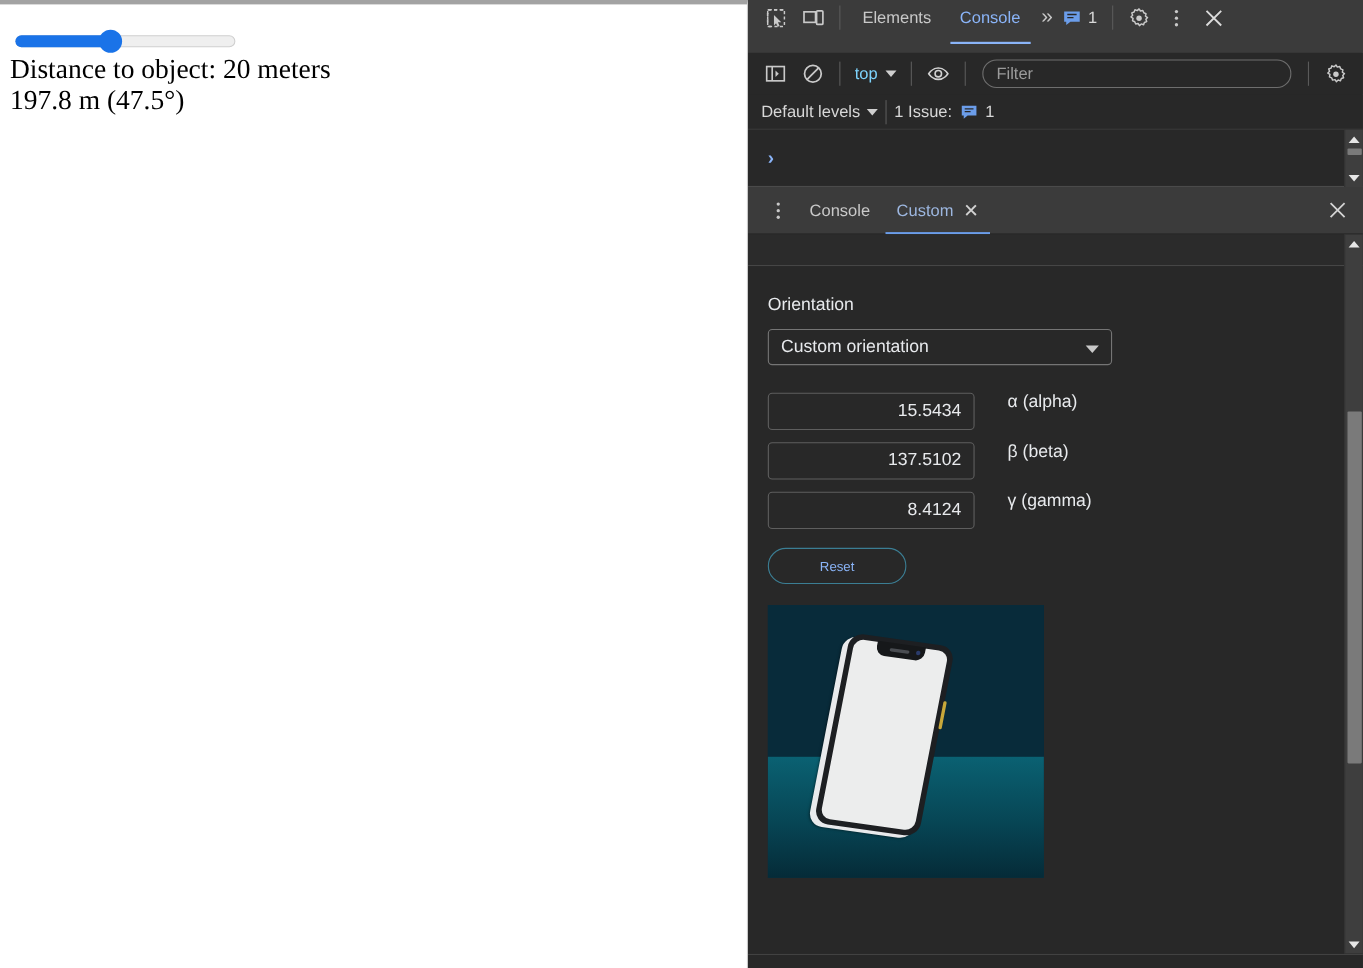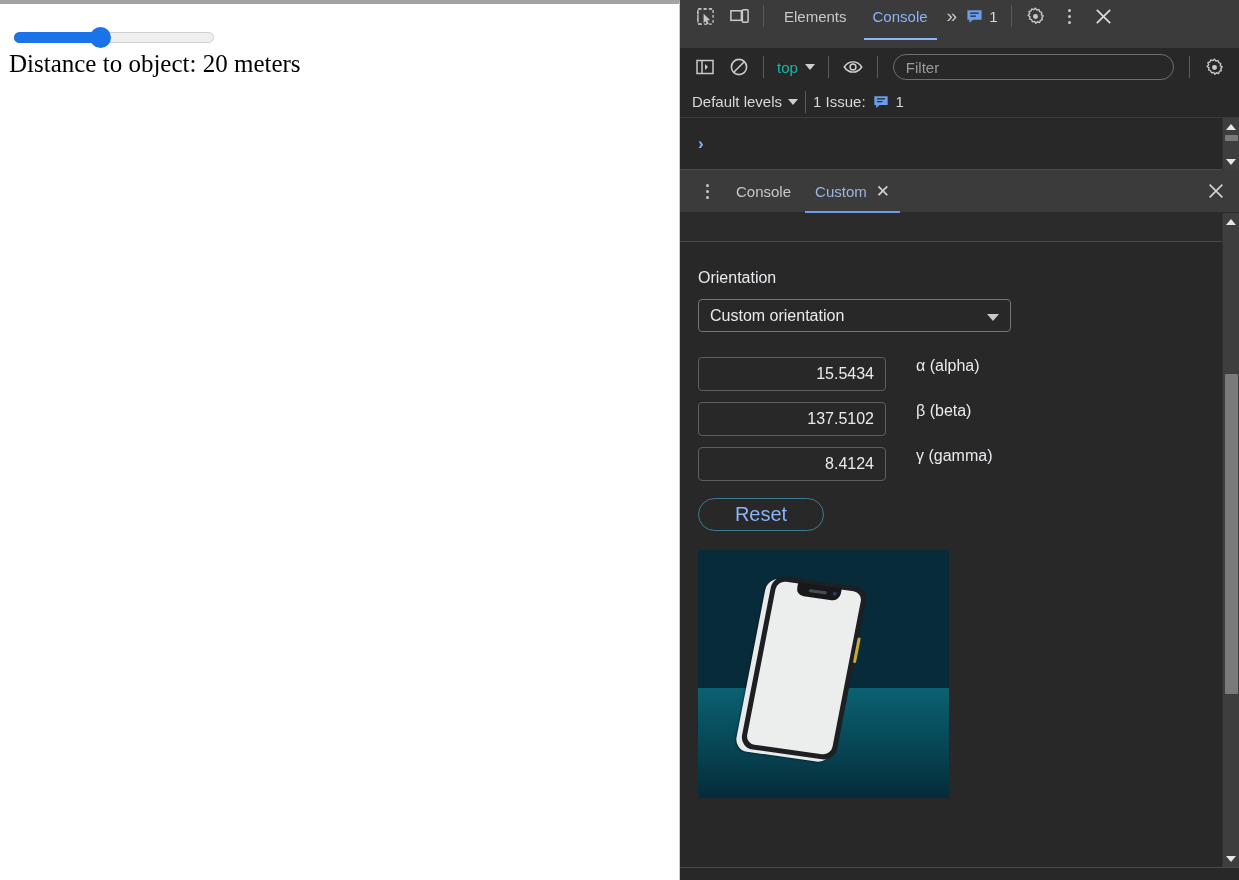--- a/index.html
+++ b/index.html
@@ -109,21 +109,21 @@
   
   .console-bar {
     height: 38px;
     background: #282828;
     display: flex; align-items: center;
     padding: 0 8px;
     border-bottom: none;
   }
   .ctx-select {
     display: flex; align-items: center; gap: 7px;
-    font-size: 15px; color: #14b8a6;
+    font-size: 15px; color: #7dd3fc;
     padding: 0 6px; height: 26px;
   }
   .caret { width: 0; height: 0; border-left: 5px solid transparent;
            border-right: 5px solid transparent; border-top: 6px solid #cfcfcf; }
   .filter-input {
     flex: 1 1 auto;
     height: 26px;
     margin: 0 8px;
     background: transparent;
     border: 1px solid #6e6e6e;
@@ -270,21 +270,21 @@
     outline: none;
   }
   .angle-label { font-size: 16px; color: #e8eaed; }
   .reset-btn {
     margin-top: 17px;
     width: 126px; height: 33px;
     background: transparent;
     border: 1px solid #3b7e94;
     border-radius: 17px;
     color: #8ab4f8;
-    font-size: 20px;
+    font-size: 12px;
     font-family: "Liberation Sans", sans-serif;
     display: flex; align-items: center; justify-content: center;
   }
   .phone-box {
     position: relative;
     margin-top: 19px;
     width: 251px; height: 248px;
     background: #063040;
     overflow: hidden;
   }
@@ -347,20 +347,21 @@
 
 <div id="root">
 
   <div id="page">
     <div class="slider-wrap">
       <div class="slider-track"></div>
       <div class="slider-fill"></div>
       <div class="slider-thumb"></div>
     </div>
     <div class="page-text" id="dist-line">Distance to object: 20 meters</div>
+    <div class="page-text" id="angle-line">197.8 m (47.5°)</div>
   </div>
 
   <div id="devtools">
 
     <div class="dt-topbar">
       <div class="tb-icon">
         <svg width="19" height="19" viewBox="0 0 20 20">
           <path d="M2 2h4M8 2h4M14 2h4M2 18h4M2 14v-4M2 8V4" stroke="#c9c9c9" stroke-width="1.6" fill="none" stroke-dasharray="3 2"></path>
           <rect x="2" y="2" width="16" height="16" rx="1" stroke="#c9c9c9" stroke-width="1.4" fill="none" stroke-dasharray="3 2.2"></rect>
           <path d="M8 7l7 7h-3.2l1.6 3.4-1.8.9-1.6-3.5L8 17z" fill="#c9c9c9"></path>

